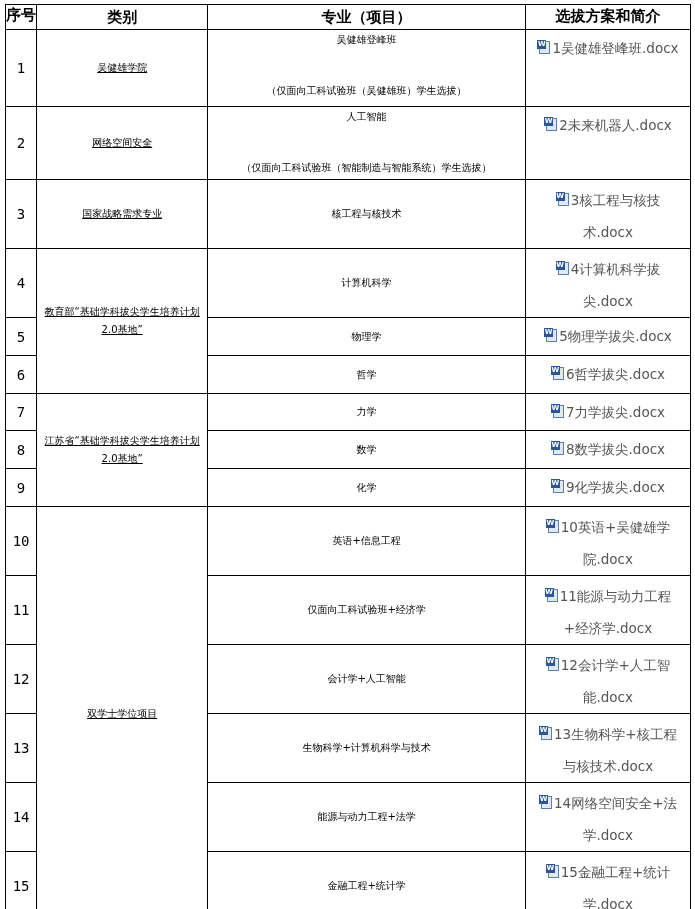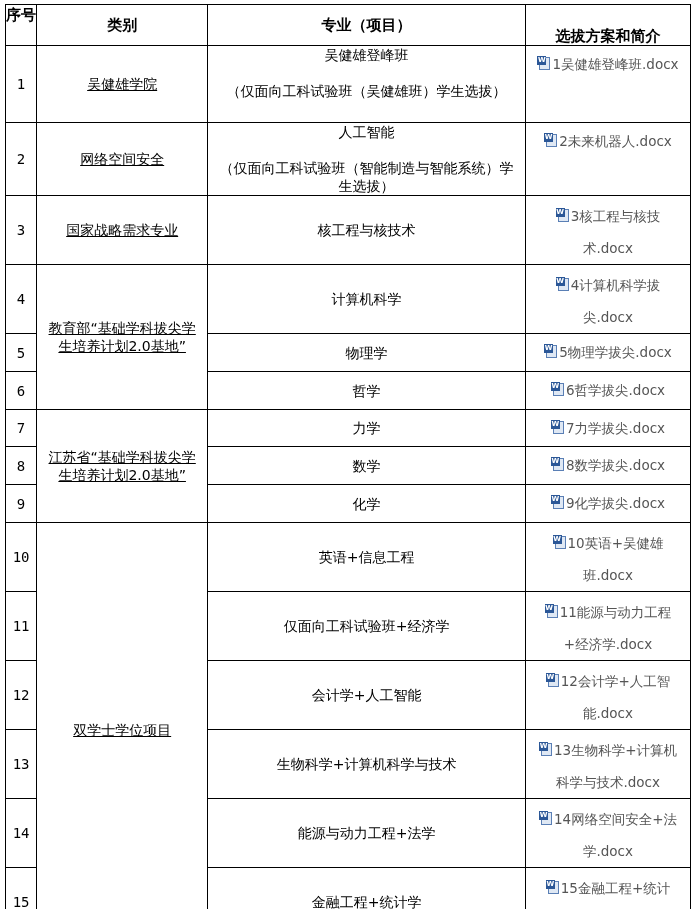--- a/index.html
+++ b/index.html
@@ -1,34 +1,34 @@
 <!DOCTYPE html>
 <html><head>
 <meta charset="utf-8">
 <style>
   html, body { margin: 0; padding: 0; background: #ffffff; }
   body { width: 695px; height: 909px; position: relative; overflow: hidden;
          font-family: "DejaVu Sans", sans-serif; color: #000; }
   table { position: absolute; left: 5px; top: 4px; border-collapse: collapse;
           table-layout: fixed; width: 686px; }
   td, th { border: 1.5px solid #000; padding: 0; text-align: center; vertical-align: middle;
-           font-size: 14px; line-height: 18px; }
+           font-size: 10px; line-height: 18px; }
   th { font-weight: bold; font-size: 15px; }
   .c-no { width: 31px; }
   .c-cat { width: 170px; }
   .c-maj { width: 316px; }
   .c-doc { width: 164px; }
   .hdr-no { line-height: 17px; vertical-align: top; padding-top: 2px; }
-  .hdr-doc { vertical-align: top; padding-top: 22px; }
+  .hdr-doc { vertical-align: top; padding-top: 2px; }
   .num { font-family: "DejaVu Sans Mono", monospace; font-size: 14px; }
   .cat { padding: 0 6px; text-decoration: underline; }
   .maj-multi { vertical-align: top; padding: 0 10px; }
   .maj-multi .l1 { display: block; line-height: 19px; margin-top: 0px; }
   .maj-multi .gap { display: block; height: 17px; }
-  .maj-multi .l2 { display: block; line-height: 18px; }
+  .maj-multi .l2 { display: block; line-height: 18px; margin-top: 16px; }
   .doc { vertical-align: top; padding: 4px 8px 0 8px; color: #555; font-size: 13.5px; line-height: 32px; }
   .doc.single { line-height: 22px; padding-top: 7px; }
   .doc-link { color: #555; text-decoration: none; cursor: pointer; }
   .word-icon { display: inline-block; width: 14px; height: 15px; vertical-align: -2px; margin-right: 1px; position: relative; }
   .word-icon .pg { position: absolute; left: 2px; top: 1px; width: 11px; height: 13px; background: #dfe8f4; border: 1px solid #5a7fb5; box-sizing: border-box; }
   .word-icon .w { position: absolute; left: 0; top: 0; width: 9px; height: 9px; background: #2b5797; color: #fff; font-size: 7px; line-height: 9px; font-weight: bold; text-align: center; font-family: "DejaVu Sans", sans-serif; }
 </style>
 </head>
 <body>
 
@@ -130,21 +130,21 @@
     <td class="doc single">
       <a class="doc-link"><span class="word-icon"><span class="pg"></span><span class="w">W</span></span><span>9化学拔尖.docx</span></a>
     </td>
   </tr>
 
   <tr style="height:65px">
     <td class="num">10</td>
     <td class="cat" rowspan="6">双学士学位项目</td>
     <td>英语+信息工程</td>
     <td class="doc">
-      <a class="doc-link"><span class="word-icon"><span class="pg"></span><span class="w">W</span></span><span>10英语+吴健雄班.docx</span></a>
+      <a class="doc-link"><span class="word-icon"><span class="pg"></span><span class="w">W</span></span><span>10英语+吴健雄学院.docx</span></a>
     </td>
   </tr>
 
   <tr style="height:65px">
     <td class="num">11</td>
     <td>仅面向工科试验班+经济学</td>
     <td class="doc">
       <a class="doc-link"><span class="word-icon"><span class="pg"></span><span class="w">W</span></span><span>11能源与动力工程+经济学.docx</span></a>
     </td>
   </tr>
@@ -154,21 +154,21 @@
     <td>会计学+人工智能</td>
     <td class="doc">
       <a class="doc-link"><span class="word-icon"><span class="pg"></span><span class="w">W</span></span><span>12会计学+人工智能.docx</span></a>
     </td>
   </tr>
 
   <tr style="height:65px">
     <td class="num">13</td>
     <td>生物科学+计算机科学与技术</td>
     <td class="doc">
-      <a class="doc-link"><span class="word-icon"><span class="pg"></span><span class="w">W</span></span><span>13生物科学+计算机科学与技术.docx</span></a>
+      <a class="doc-link"><span class="word-icon"><span class="pg"></span><span class="w">W</span></span><span>13生物科学+核工程与核技术.docx</span></a>
     </td>
   </tr>
 
   <tr style="height:65px">
     <td class="num">14</td>
     <td>能源与动力工程+法学</td>
     <td class="doc">
       <a class="doc-link"><span class="word-icon"><span class="pg"></span><span class="w">W</span></span><span>14网络空间安全+法学.docx</span></a>
     </td>
   </tr>

